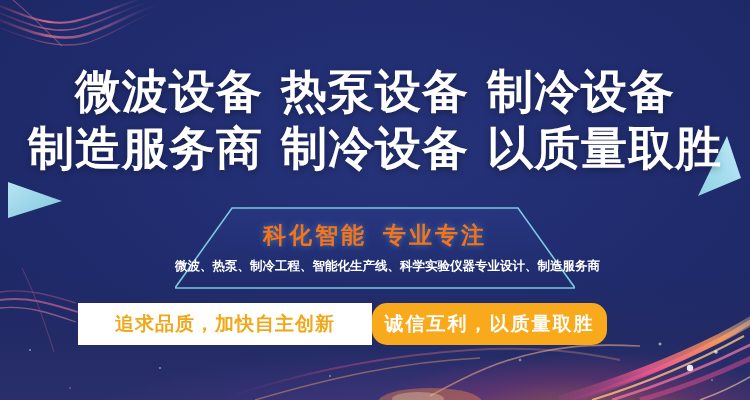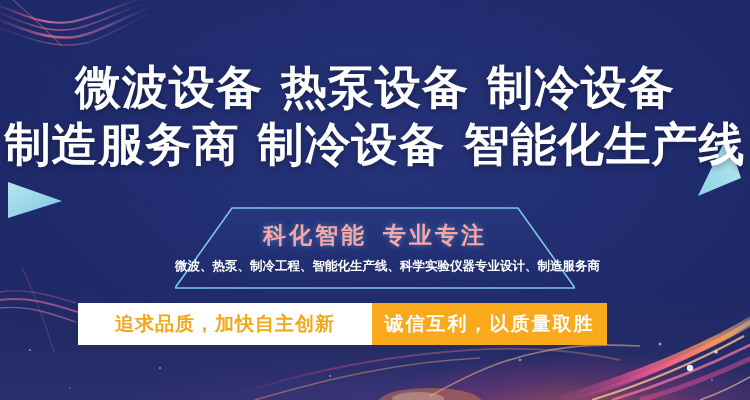--- a/index.html
+++ b/index.html
@@ -65,38 +65,38 @@
     top: 63px;
     text-align: center;
     color: #ffffff;
     font-weight: bold;
     font-size: 46px;
     line-height: 57px;
     letter-spacing: 1px;
     text-shadow: 0 2px 7px rgba(0,0,0,.35);
     white-space: nowrap;
   }
-  .headline-line { display: block; font-family: Liberation Mono, monospace; }
+  .headline-line { display: block; }
   .headline-line .gap { display: inline-block; width: 18px; }
 
   
   .trapezoid-block {
     position: absolute;
     left: 175px;
     top: 206px;
     width: 400px;
     height: 84px;
   }
   .trap-svg { position: absolute; inset: 0; }
   .slogan-cyan {
     position: absolute;
     left: 0; right: 0;
     top: 14px;
     text-align: center;
-    color: #fca5a5;
+    color: #f97316;
     font-size: 23px;
     font-weight: bold;
     letter-spacing: 3px;
     white-space: nowrap;
     text-shadow: 0 0 7px rgba(120,210,245,.45);
   }
   .slogan-cyan .gap { display: inline-block; width: 16px; }
   .sub-desc {
     position: absolute;
     left: 0; right: 0;
@@ -134,20 +134,21 @@
     flex: 1;
     background: #f8a91c;
     color: #ffffff;
     display: flex;
     align-items: center;
     justify-content: center;
     font-size: 19px;
     font-weight: bold;
     letter-spacing: 2px;
     white-space: nowrap;
+    border-radius: 15px;
   }
 </style>
 </head>
 <body>
 
 <div id="banner">
 
   <div class="bg-base"></div>
   <div class="bg-bottom-glow"></div>
   <div class="bg-stars"></div>
@@ -221,21 +222,21 @@
       <ellipse cx="430" cy="402" rx="52" ry="14" fill="#f08a4a" opacity="0.55"></ellipse>
       <ellipse cx="418" cy="399" rx="26" ry="7" fill="#ffd9a8" opacity="0.5"></ellipse>
     </g>
   </svg>
 
   <div class="headline">
     <span class="headline-line">
       <span>微波设备</span><span class="gap"></span><span>热泵设备</span><span class="gap"></span><span>制冷设备</span>
     </span>
     <span class="headline-line">
-      <span>制造服务商</span><span class="gap"></span><span>制冷设备</span><span class="gap"></span><span>智能化生产线</span>
+      <span>制造服务商</span><span class="gap"></span><span>制冷设备</span><span class="gap"></span><span>以质量取胜</span>
     </span>
   </div>
 
   <div class="trapezoid-block">
     <svg class="trap-svg" viewBox="0 0 400 84" preserveAspectRatio="none">
       <defs>
         <linearGradient id="trapFill" x1="0" y1="0" x2="0" y2="1">
           <stop offset="0%" stop-color="#2b3a86" stop-opacity="0.65"></stop>
           <stop offset="100%" stop-color="#1d2a6a" stop-opacity="0.35"></stop>
         </linearGradient>

